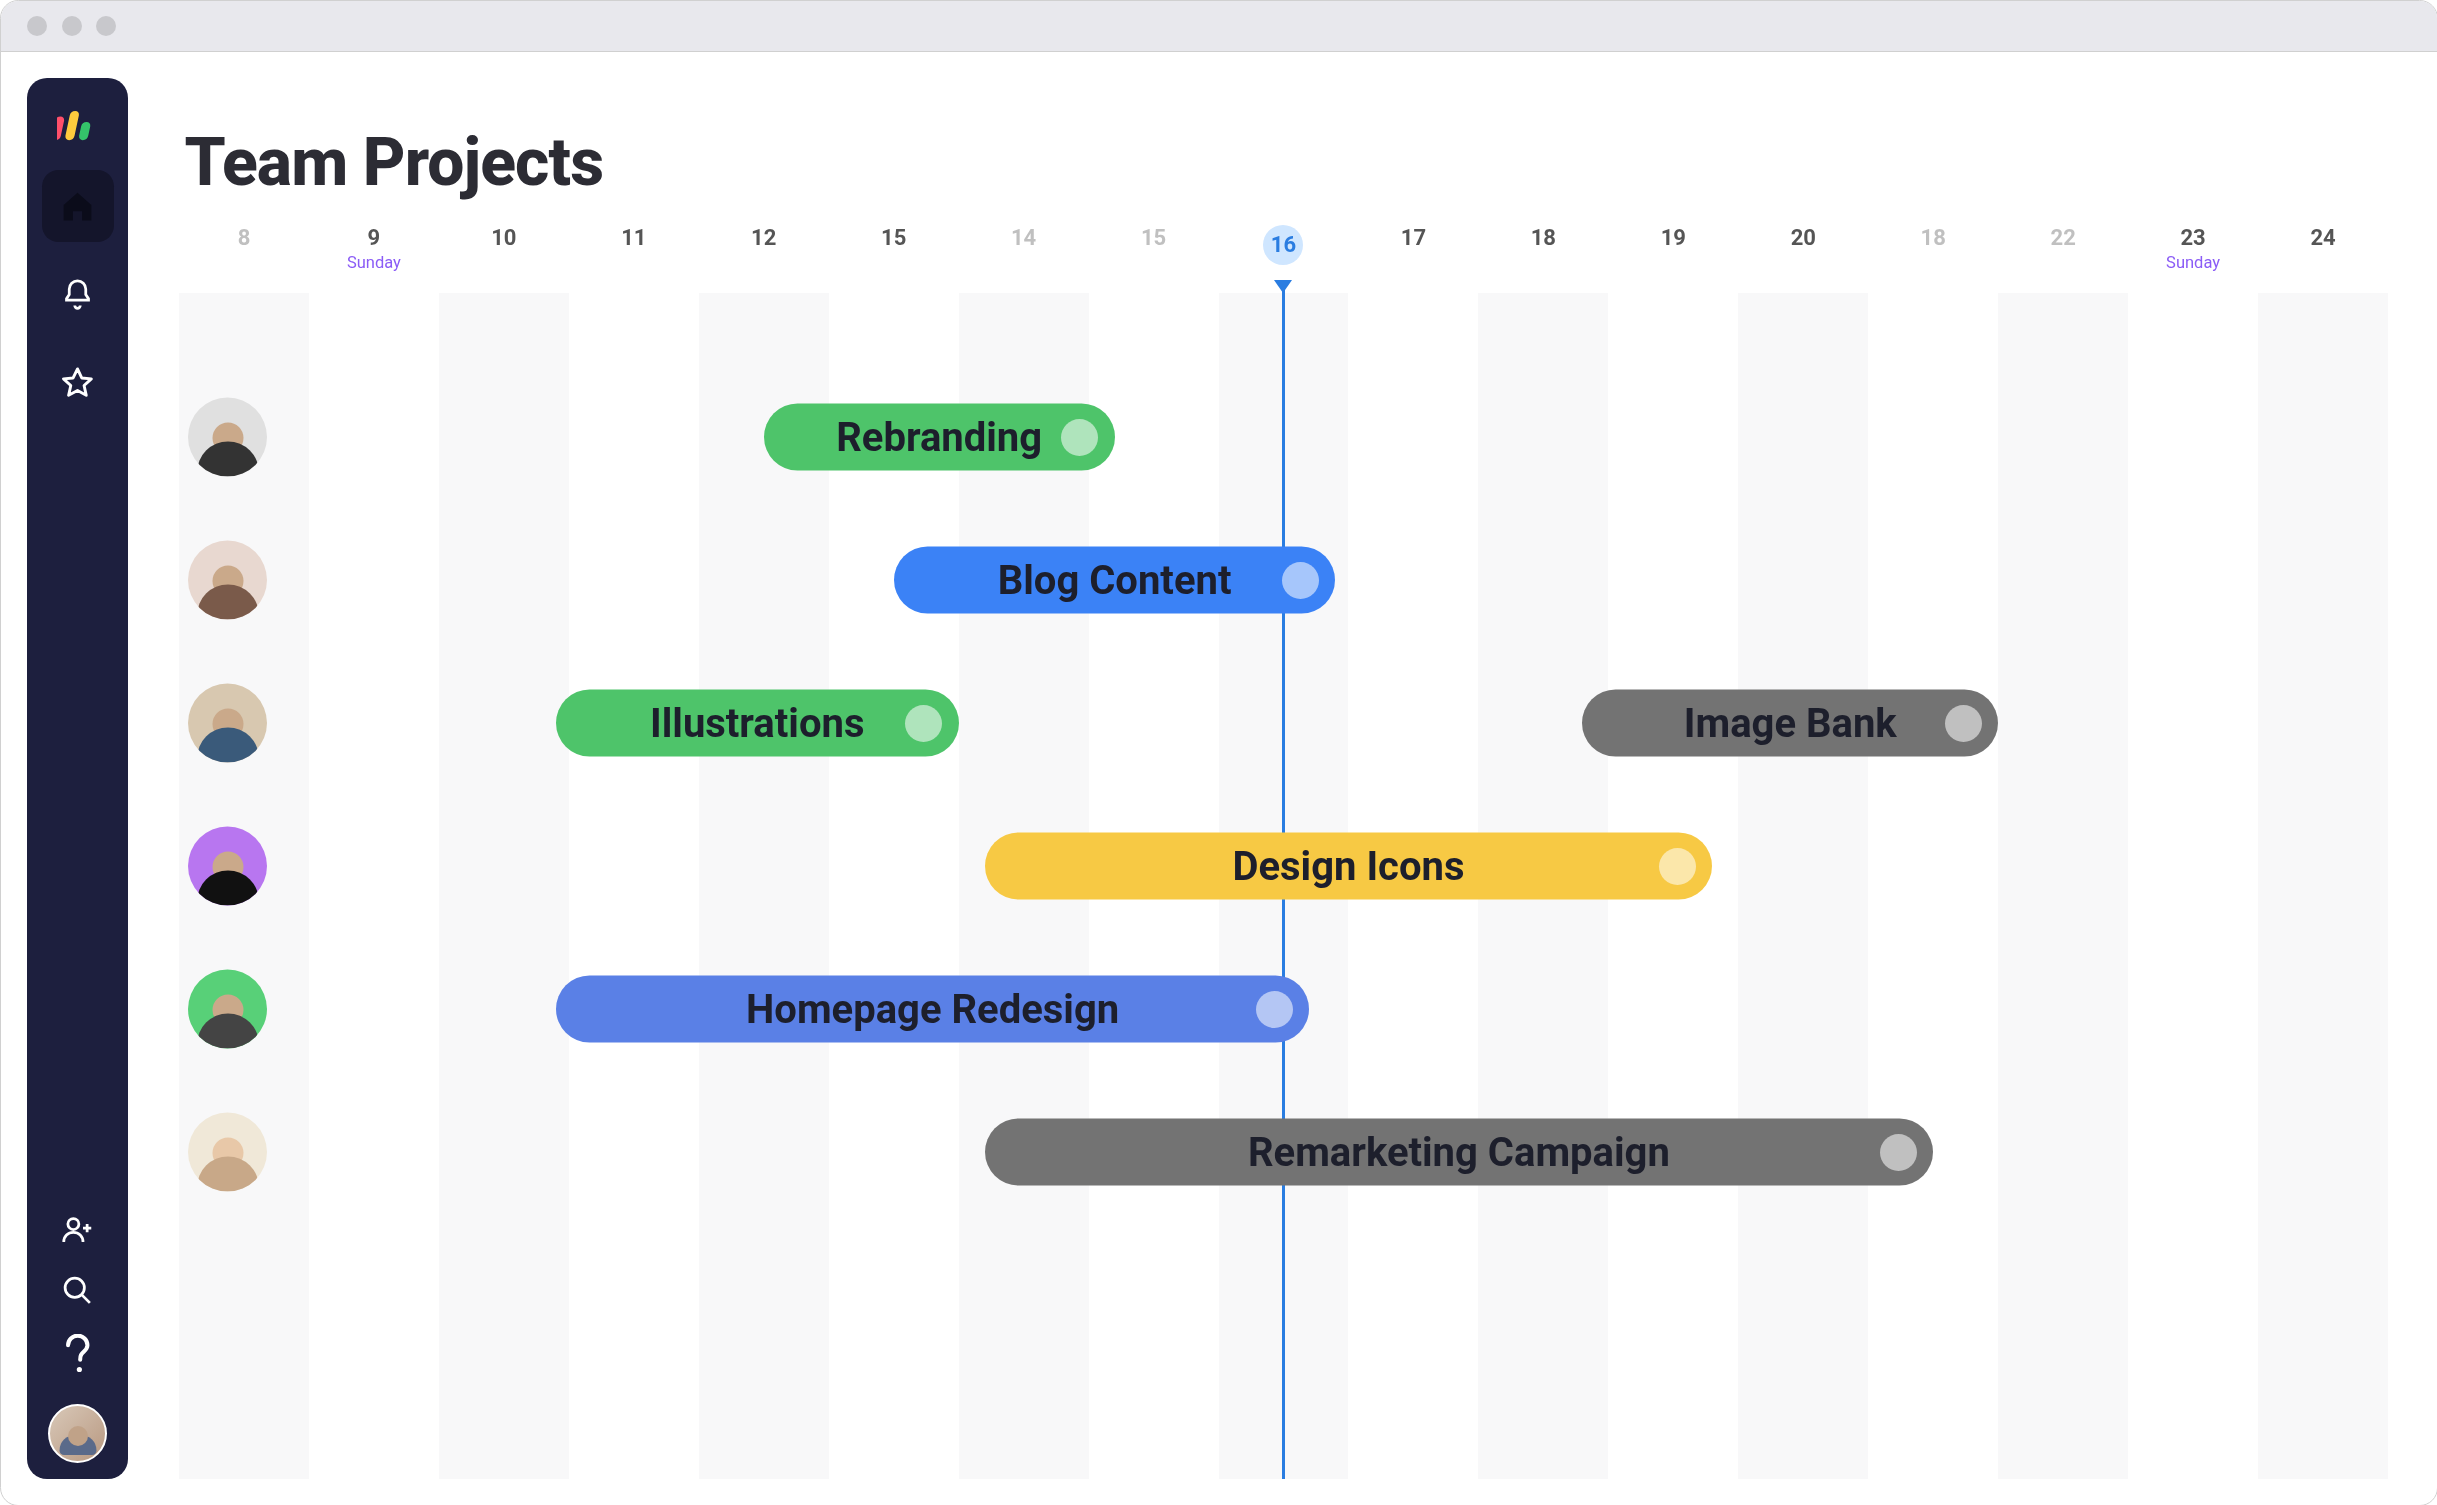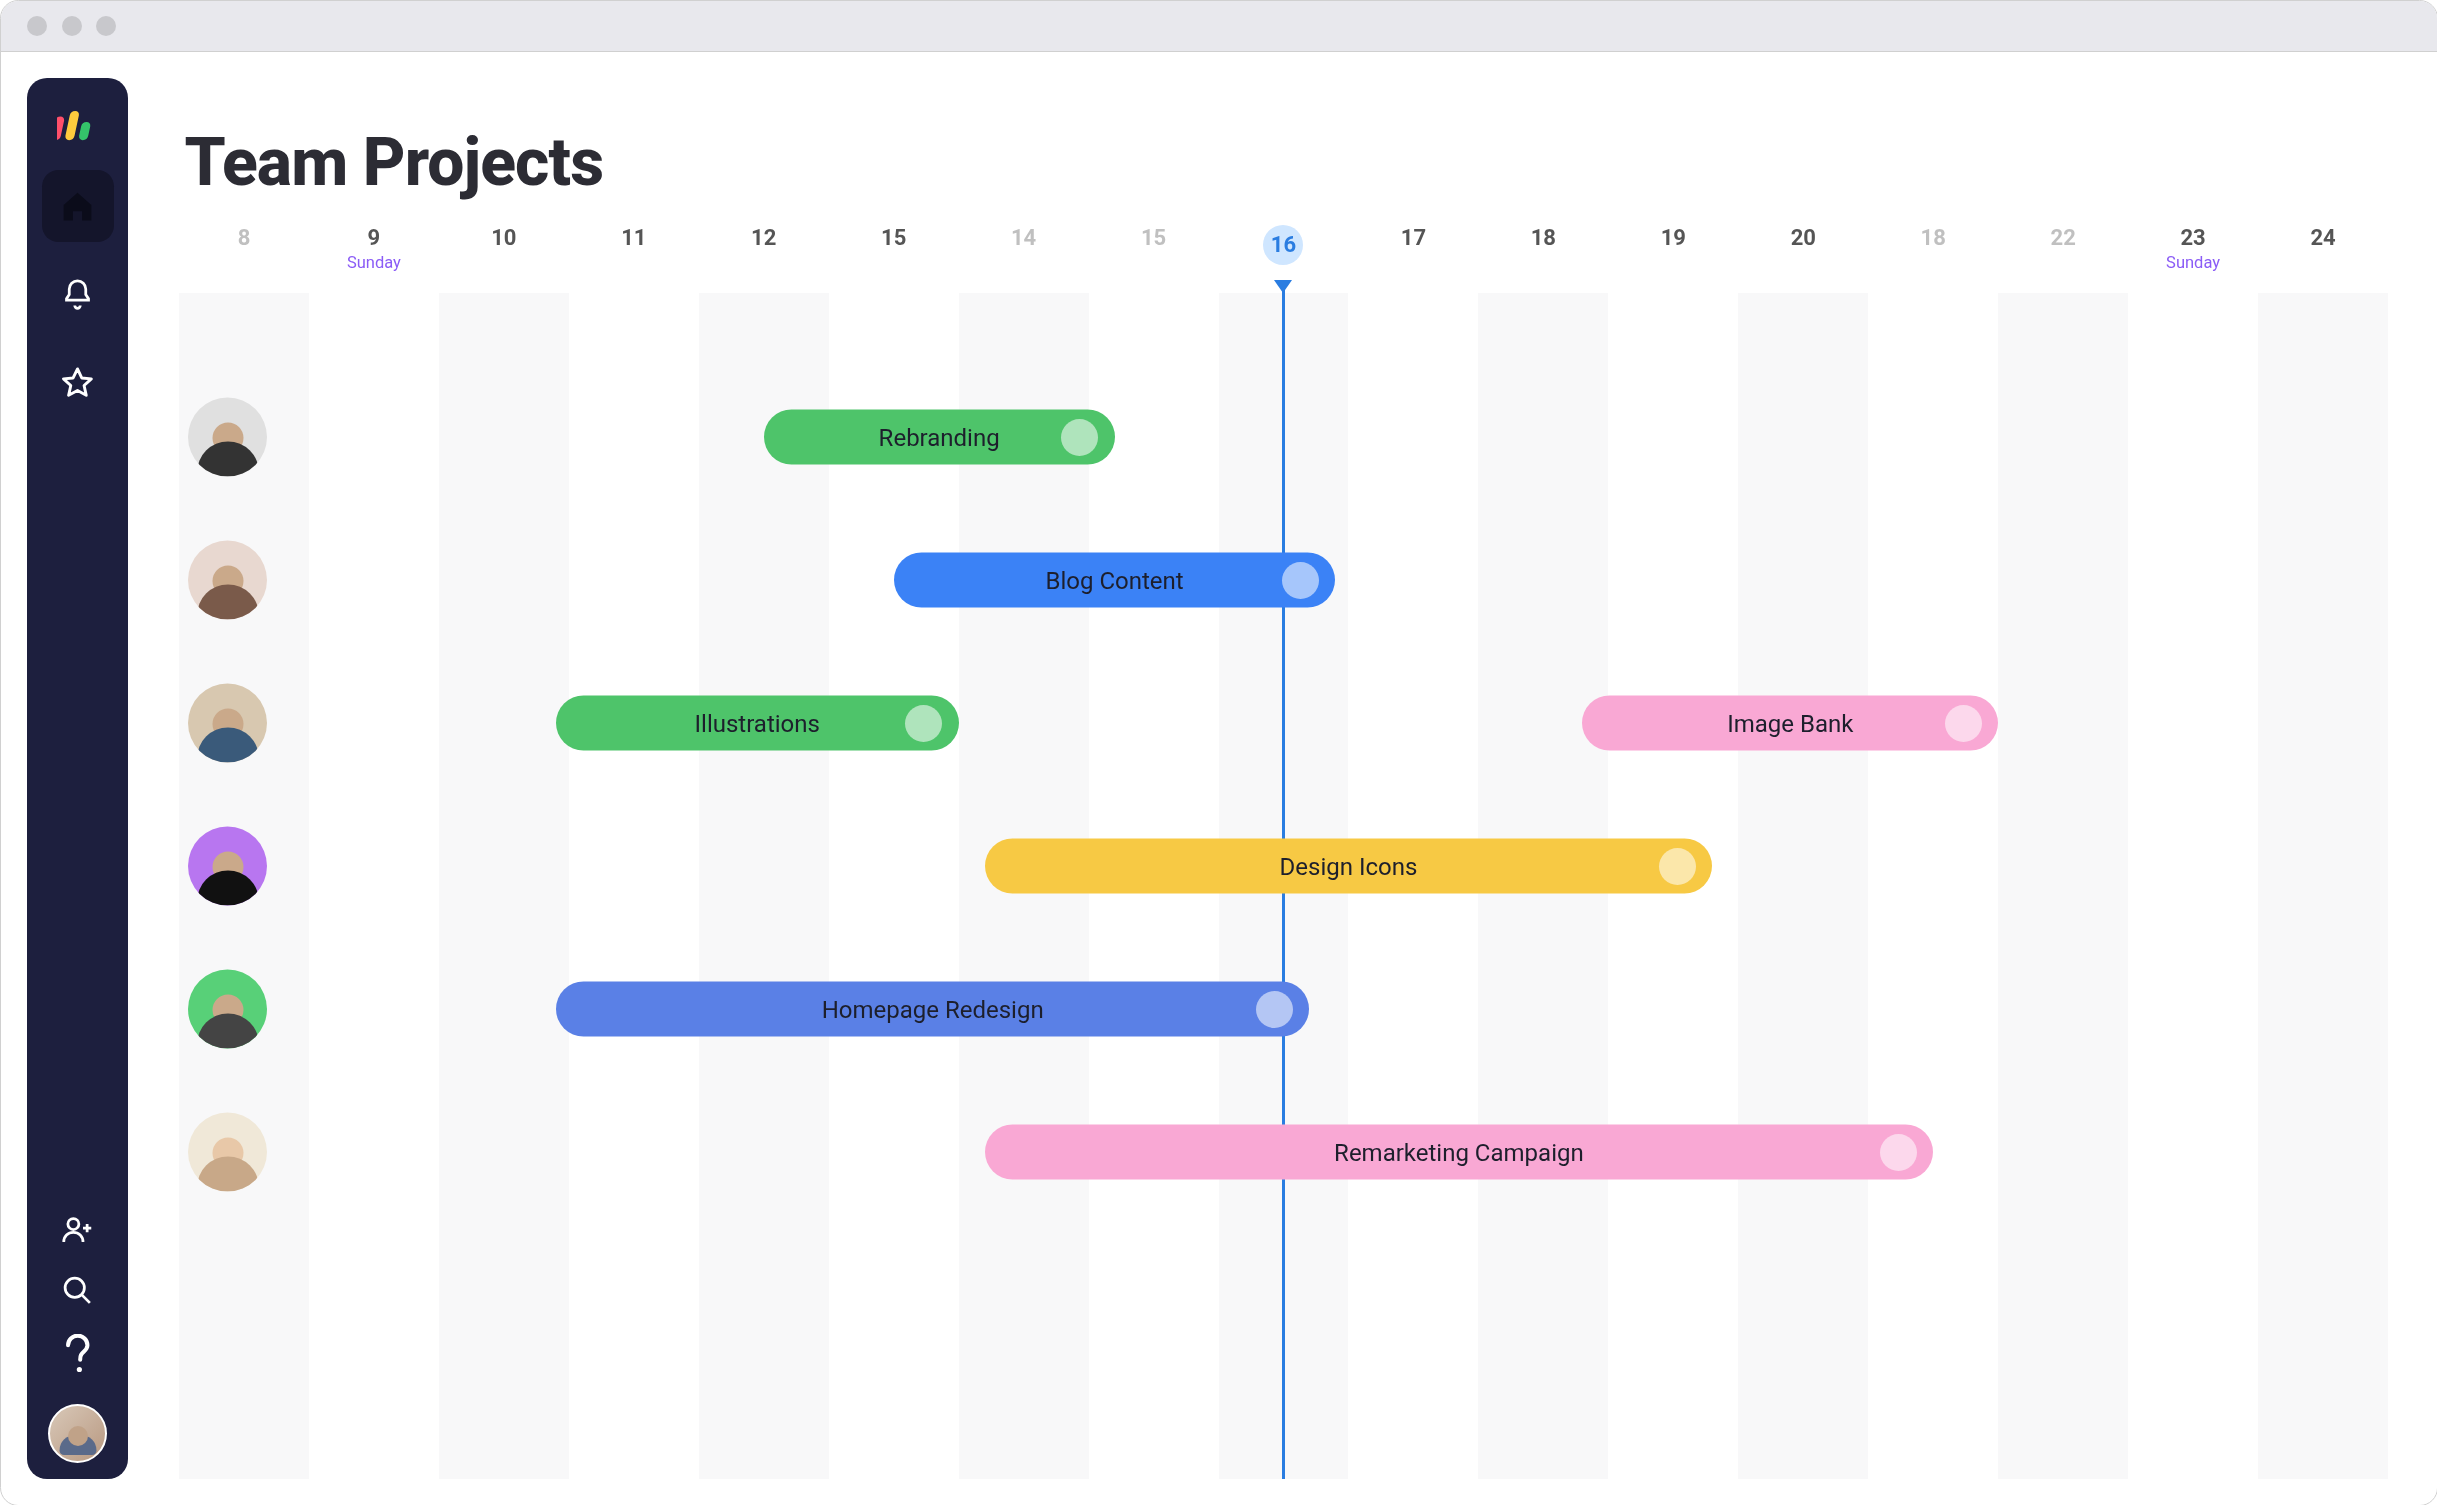--- a/index.html
+++ b/index.html
@@ -199,43 +199,43 @@
   transform: translateY(-50%);
   width: 79px;
   height: 79px;
   border-radius: 50%;
   overflow: hidden;
 }
 .bar {
   position: absolute;
   top: 50%;
   transform: translateY(-50%);
-  height: 55px;
+  height: 67px;
   border-radius: 39px;
   display: flex;
   align-items: center;
   justify-content: center;
-  font-size: 24px;
-  font-weight: 400;
+  font-size: 40px;
+  font-weight: 700;
   color: #1d1f2c;
   padding: 0 27.5px;
 }
 .bar-dot {
   position: absolute;
   right: 16.5px;
   top: 50%;
   transform: translateY(-50%);
   width: 37px;
   height: 37px;
   border-radius: 50%;
   background: rgba(255,255,255,0.55);
 }
 .c-green  { background: #4ec46a; }
 .c-red    { background: #3b82f6; }
-.c-purple { background: #f9a8d4; }
+.c-purple { background: #737373; }
 .c-yellow { background: #f7c944; }
 .c-blue   { background: #5a80e6; }
 .ava-1 { background:#e0e0e0; }
 .ava-2 { background:#e8d8d0; }
 .ava-3 { background:#d8c8b0; }
 .ava-4 { background:#b876f0; }
 .ava-5 { background:#58d078; }
 .ava-6 { background:#f0e8d8; }
 .ava-head {
   position:absolute; left:50%; top:32%;

